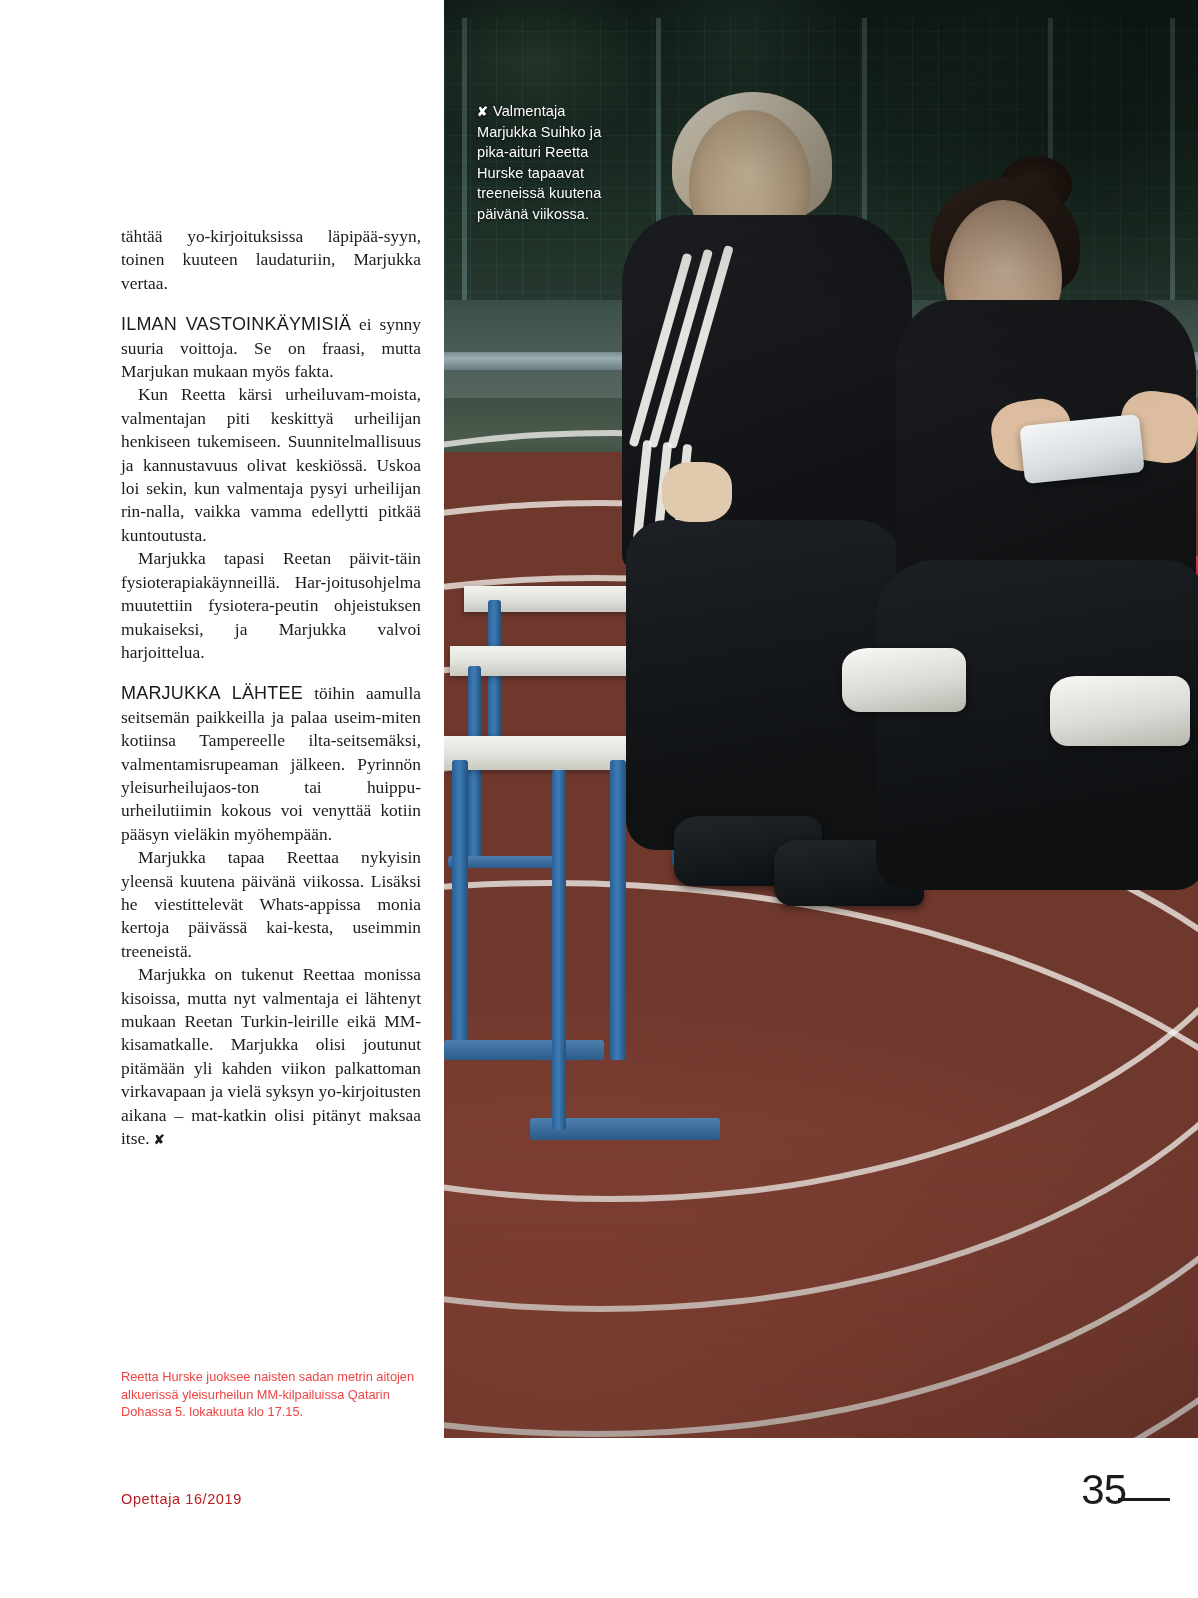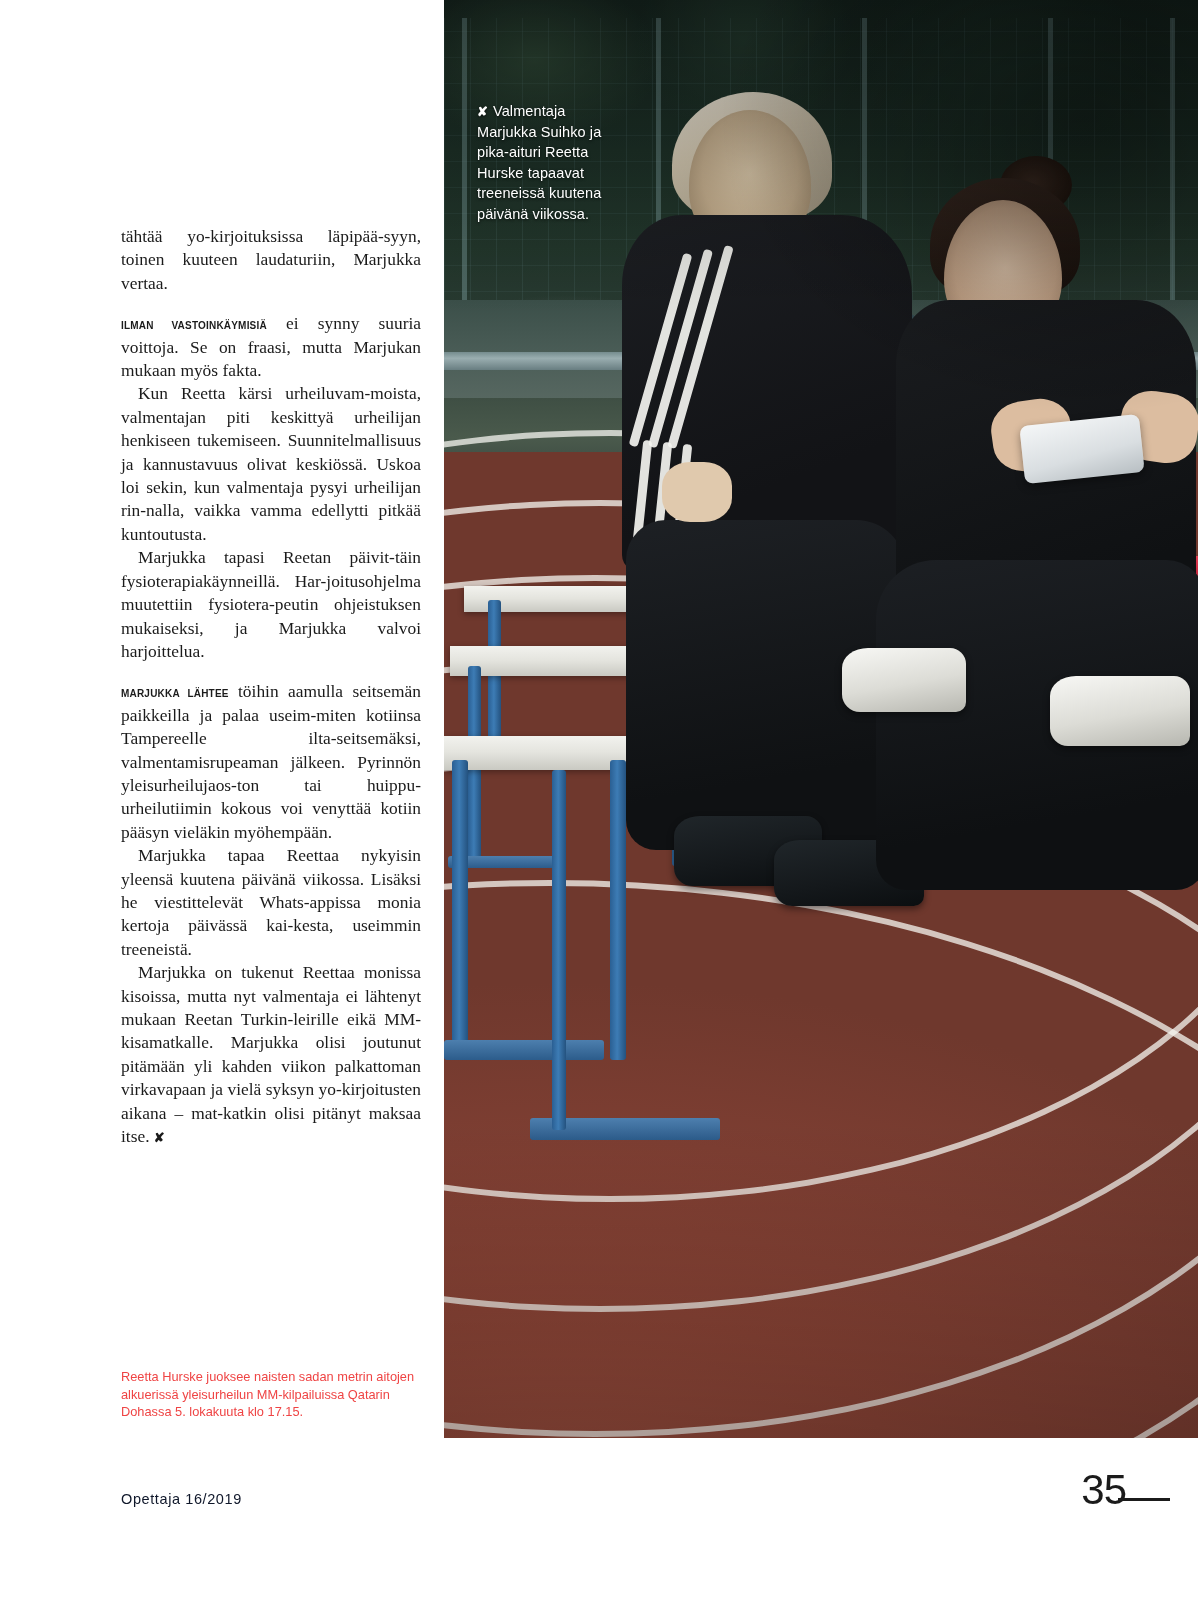--- a/index.html
+++ b/index.html
@@ -220,22 +220,22 @@
     font-size: 17.4px;
     line-height: 1.345;
     color: #1b1b1b;
     text-align: justify;
     hyphens: manual;
   }
   #text-col p.indent { text-indent: 17px; }
   #text-col p.space { margin-top: 17px; }
   .lead-in {
     font-family: "Liberation Sans", sans-serif;
-    font-weight: bold;
-    font-size: 10px;
+    font-weight: normal;
+    font-size: 18px;
     letter-spacing: .2px;
   }
   .endmark {
     font-family: "Liberation Sans", sans-serif;
     font-weight: bold;
     font-size: 13px;
   }
   #footnote {
     position: absolute;
     left: 121px;
@@ -248,21 +248,21 @@
   }
 
   
   #footer-left {
     position: absolute;
     left: 121px;
     top: 1491px;
     font-family: "Liberation Sans", sans-serif;
     font-size: 14.5px;
     letter-spacing: .6px;
-    color: #0f172a;
+    color: #b91c1c;
   }
   #page-number {
     position: absolute;
     right: 72px;
     top: 1466px;
     font-family: "Liberation Sans", sans-serif;
     font-size: 42px;
     color: #1b1b1b;
     letter-spacing: -1px;
   }

